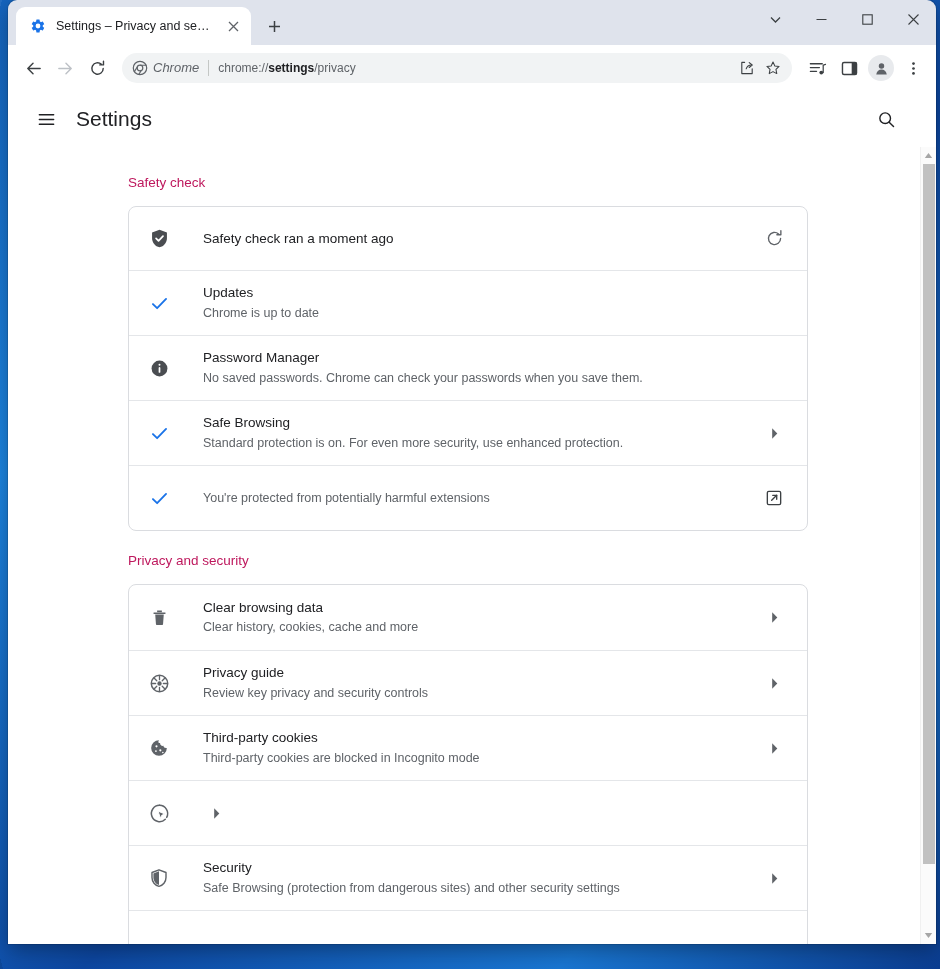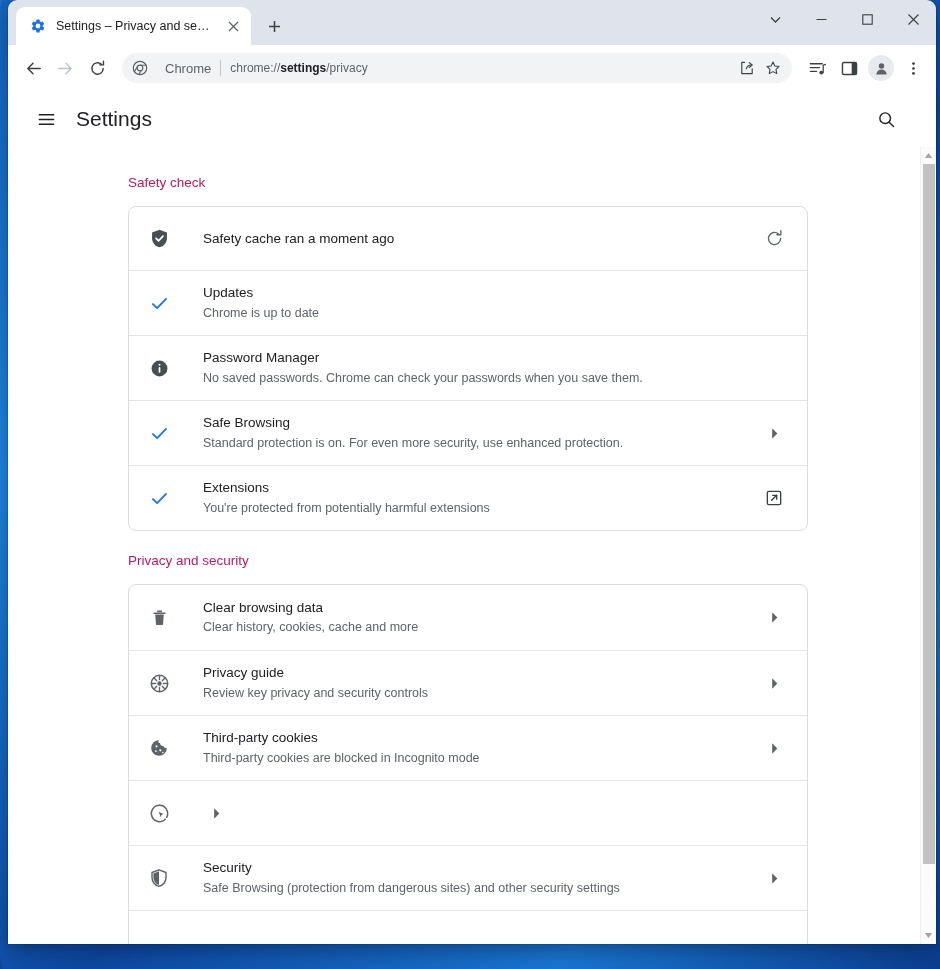--- a/index.html
+++ b/index.html
@@ -84,21 +84,21 @@
     display: flex; align-items: center; justify-content: center;
     flex: 0 0 30px;
   }
   .omnibox {
     flex: 1 1 auto; height: 30px; margin: 0 8px;
     background: #f1f3f4; border-radius: 16px;
     display: flex; align-items: center;
     padding: 0 6px 0 10px; gap: 0;
     min-width: 0;
   }
-  .omni-chip { display:flex; align-items:center; gap:17px; flex:0 0 auto; }
+  .omni-chip { display:flex; align-items:flex-start; gap:5px; flex:0 0 auto;font-style:italic; }
   .omni-chip-label { font-size: 13px; color: #5f6368; }
   .omni-sep { width:1px; height:16px; background:#c4c7c5; margin:0 9px; flex:0 0 1px; }
   .omni-url { font-size: 12px; color: #5f6368; white-space: nowrap; overflow:hidden; flex:1 1 auto; }
   .omni-url b { color: #202124; font-weight: 700; }
   .omni-actions { display:flex; align-items:center; flex:0 0 auto; }
   .omni-act { width:26px; height:26px; border-radius:50%; display:flex; align-items:center; justify-content:center; }
   .avatar-btn {
     width: 26px; height: 26px; border-radius: 50%;
     background: #e8eaed;
     display: flex; align-items: center; justify-content: center;
@@ -331,21 +331,21 @@
           <div class="card">
 
             <div class="row card-first-row">
               <div class="row-icon">
                 <svg width="21" height="21" viewBox="0 0 24 24">
                   <path d="M12 2 L20.5 5.2 V11.3 C20.5 16.6 16.9 20.9 12 22 C7.1 20.9 3.5 16.6 3.5 11.3 V5.2 Z" fill="#4a4d51"></path>
                   <path d="M8.1 11.9 L10.9 14.7 L16 9.3" stroke="#fff" stroke-width="2" fill="none" stroke-linecap="round" stroke-linejoin="round"></path>
                 </svg>
               </div>
               <div class="row-text">
-                <div class="row-title">Safety cache ran a moment ago</div>
+                <div class="row-title">Safety check ran a moment ago</div>
               </div>
               <div class="row-action">
                 <svg width="19" height="19" viewBox="0 0 20 20">
                   <path d="M16.4 10 a6.4 6.4 0 1 1 -2.1 -4.75" stroke="#5f6368" stroke-width="1.45" fill="none" stroke-linecap="round"></path>
                   <path d="M16.7 1.9 V6.1 H12.5" stroke="#5f6368" stroke-width="1.45" fill="none" stroke-linecap="round" stroke-linejoin="round"></path>
                 </svg>
               </div>
             </div>
 
             <div class="row">
@@ -393,21 +393,20 @@
               </div>
             </div>
 
             <div class="row">
               <div class="row-icon">
                 <svg width="21" height="21" viewBox="0 0 24 24">
                   <path d="M4.5 12.6 L9.3 17.4 L19.5 6.8" stroke="#1a73e8" stroke-width="2.1" fill="none" stroke-linecap="round" stroke-linejoin="round"></path>
                 </svg>
               </div>
               <div class="row-text">
-                <div class="row-title">Extensions</div>
                 <div class="row-sub">You're protected from potentially harmful extensions</div>
               </div>
               <div class="row-action">
                 <svg width="18" height="18" viewBox="0 0 20 20">
                   <rect x="2.6" y="2.6" width="14.8" height="14.8" rx="1.6" stroke="#3c4043" stroke-width="1.5" fill="none"></rect>
                   <path d="M7.4 12.6 L13 7" stroke="#3c4043" stroke-width="1.5" stroke-linecap="round"></path>
                   <path d="M8.6 7 H13 V11.4" stroke="#3c4043" stroke-width="1.5" fill="none" stroke-linecap="round" stroke-linejoin="round"></path>
                 </svg>
               </div>
             </div>

